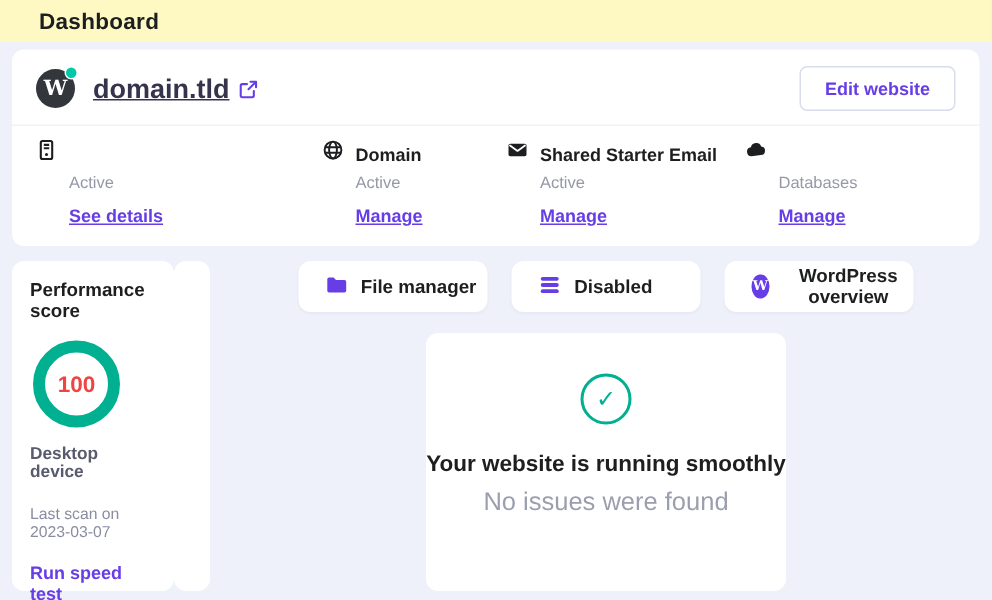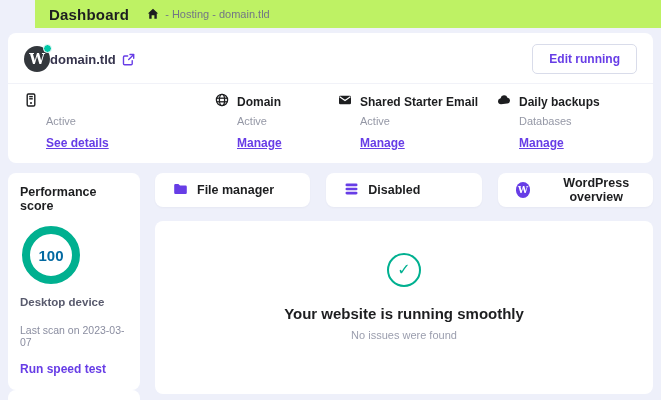--- a/index.html
+++ b/index.html
@@ -5,22 +5,22 @@
   * { margin:0; padding:0; box-sizing:border-box; }
   html,body { width:661px; height:400px; overflow:hidden; }
   body {
     font-family:"Liberation Sans","DejaVu Sans",sans-serif;
     background:#eef0fa;
     color:#1d1e20;
     display:flex; flex-direction:column;
   }
   
   .topbar {
-    height:28px; background:#bef264; flex:0 0 28px;
-    display:flex; align-items:center; padding:0 14px;margin-left:35px;
+    height:28px; background:#fef9c3; flex:0 0 28px;
+    display:flex; align-items:center; padding:0 26px;
   }
   .topbar-title { font-size:15px; font-weight:bold; color:#1d1e20; letter-spacing:.2px; }
   .breadcrumb { display:flex; align-items:center; gap:6px; margin-left:18px; }
   .breadcrumb svg { display:block; }
   .breadcrumb-text { font-size:11px; color:#727586; }
   
   .content { flex:1; display:flex; flex-direction:column; padding:5px 8px 6px; min-height:0; }
   .card { background:#ffffff; border-radius:8px; }
   
   .website-card { margin-bottom:10px; }
@@ -29,107 +29,99 @@
   .avatar {
     width:26px; height:26px; border-radius:50%; background:#33373c;
     display:flex; align-items:center; justify-content:center;
     color:#fff; font-family:"DejaVu Serif","Liberation Serif",serif;
     font-size:14px; font-weight:bold; line-height:1;
   }
   .status-dot {
     position:absolute; top:-2px; right:-2px; width:9px; height:9px;
     border-radius:50%; background:#00c9a7; border:1.5px solid #fff;
   }
-  .site-name { font-size:13px; font-weight:bold; color:#36344d; }
+  .site-name { margin-left:12px; font-size:18px; font-weight:bold; color:#36344d;text-decoration:underline; }
   .ext-link { margin-left:6px; display:flex; }
   .edit-btn {
     margin-left:auto; background:#fff; border:1px solid #d9dcea; border-radius:5px;
     padding:7px 16px; font-size:12px; font-weight:bold; color:#673de6; cursor:pointer;
     font-family:inherit;
   }
   .divider { border-top:1px solid #f1f2f8; }
   .services { display:grid; grid-template-columns:191px 123px 159px 1fr; padding:9px 16px 13px; }
   .svc-head { display:flex; align-items:center; gap:8px; }
   .svc-head svg { flex:0 0 14px; }
   .svc-name { font-size:12px; font-weight:bold; color:#1d1e20; }
   .svc-status { margin:4px 0 0 22px; font-size:11px; color:#9598a6; }
   .svc-action { margin:9px 0 0 22px; font-size:12px; font-weight:bold; color:#673de6; cursor:pointer;text-decoration:underline; }
   
   .content-row { flex:1; display:flex; gap:15px; min-height:0; }
-  .left-col { width:132px; flex:0 0 132px; display:flex; flex-direction:column; gap:0; }
+  .left-col { width:132px; flex:0 0 132px; display:flex; flex-direction:row; gap:0; }
   .perf-card { padding:12px 12px 14px; }
   .card-title { font-size:12.5px; font-weight:bold; color:#1d1e20; }
   .score-ring {
     width:58px; height:58px; border-radius:50%; border:8px solid #00b090;
     display:flex; align-items:center; justify-content:center;
     margin:13px 0 12px 2px;
   }
-  .score-num { font-size:15px; font-weight:bold; color:#0369a1; }
+  .score-num { font-size:15px; font-weight:bold; color:#ef4444; }
   .device { font-size:11.5px; font-weight:bold; color:#585a6d; }
   .scan { margin-top:16px; font-size:10.5px; color:#8a8da0; }
   .perf-action { margin-top:14px; font-size:12px; font-weight:bold; color:#673de6; cursor:pointer; }
   .safe-card { padding:12px; flex:1; }
-  .right-col { flex:1; display:flex; flex-direction:column; min-width:0; }
+  .right-col { flex:1; display:flex; flex-direction:column; min-width:0;align-items:center; }
   .qa-row { display:flex; gap:16px; margin-bottom:14px; }
   .qa-btn {
     flex:1; height:34px; background:#fff; border:none; border-radius:8px;
     display:flex; align-items:center; gap:9px; padding-left:18px; cursor:pointer;
     font-family:inherit; box-shadow:0 1px 2px rgba(40,40,80,0.04);
   }
   .qa-label { font-size:12.5px; font-weight:bold; color:#1d1e20; }
   .main-panel {
     flex:1; display:flex; flex-direction:column; align-items:center; justify-content:center;
     padding-bottom:22px;
   }
   .big-check {
     width:34px; height:34px; border-radius:50%; border:2px solid #00b090;
     display:flex; align-items:center; justify-content:center;
     color:#00b090; font-size:16px; font-weight:bold;
   }
   .panel-title { margin-top:18px; font-size:15px; font-weight:bold; color:#1d1e20; }
-  .panel-sub { margin-top:7px; font-size:11px; color:#9b9eae; }
+  .panel-sub { margin-top:7px; font-size:17px; color:#9b9eae; }
   .wp-mini {
     width:16px; height:16px; border-radius:50%; background:#673de6;
     display:flex; align-items:center; justify-content:center;
     color:#fff; font-size:9px; font-weight:bold;
     font-family:"DejaVu Serif","Liberation Serif",serif; line-height:1;
   }
 </style>
 </head>
 <body>
 
 <div class="topbar">
   <div class="topbar-title">Dashboard</div>
-  <div class="breadcrumb">
-    <span>
-      <svg width="12" height="12" viewBox="0 0 14 14">
-          <path d="M7 1 L13 6.4 H11.4 V12.5 H8.6 V8.6 H5.4 V12.5 H2.6 V6.4 H1 Z" fill="#1d1e20"></path>
-        </svg>
-    </span>
-    <span class="breadcrumb-text">- Hosting - domain.tld</span>
-  </div>
 </div>
 
 <div class="content">
 
   <div class="card website-card">
     <div class="website-head">
       <div class="avatar-wrap">
         <div class="avatar">W</div>
         <div class="status-dot"></div>
       </div>
       <span class="site-name">domain.tld</span>
       <span class="ext-link">
         <svg width="13" height="13" viewBox="0 0 14 14" fill="none" stroke="#673de6" stroke-width="1.5" stroke-linecap="round" stroke-linejoin="round">
           <path d="M11 8.2 V11.5 A1.2 1.2 0 0 1 9.8 12.7 H2.8 A1.2 1.2 0 0 1 1.6 11.5 V4.5 A1.2 1.2 0 0 1 2.8 3.3 H6.1"></path>
           <path d="M8.6 1.6 H12.6 V5.6"></path>
           <path d="M12.4 1.8 L7.2 7"></path>
         </svg>
       </span>
-      <button class="edit-btn">Edit running</button>
+      <button class="edit-btn">Edit website</button>
     </div>
     <div class="divider"></div>
     <div class="services">
 
       <div>
         <div class="svc-head">
           <span>
             <svg width="14" height="14" viewBox="0 0 14 14" fill="none" stroke="#1d1e20" stroke-width="1.4">
               <rect x="3.2" y="1" width="7.6" height="12" rx="1.2"></rect>
               <line x1="5.2" y1="3.6" x2="8.8" y2="3.6"></line>
@@ -172,21 +164,20 @@
         <div class="svc-action">Manage</div>
       </div>
 
       <div>
         <div class="svc-head">
           <span>
             <svg width="14" height="14" viewBox="0 0 14 14">
               <path d="M4 11.2 a3 3 0 0 1 -0.4 -5.97 a3.6 3.6 0 0 1 6.9 -0.6 a2.9 2.9 0 0 1 -0.3 5.77 z" fill="#1d1e20"></path>
             </svg>
           </span>
-          <span class="svc-name">Daily backups</span>
         </div>
         <div class="svc-status">Databases</div>
         <div class="svc-action">Manage</div>
       </div>
 
     </div>
   </div>
 
   <div class="content-row">
 

